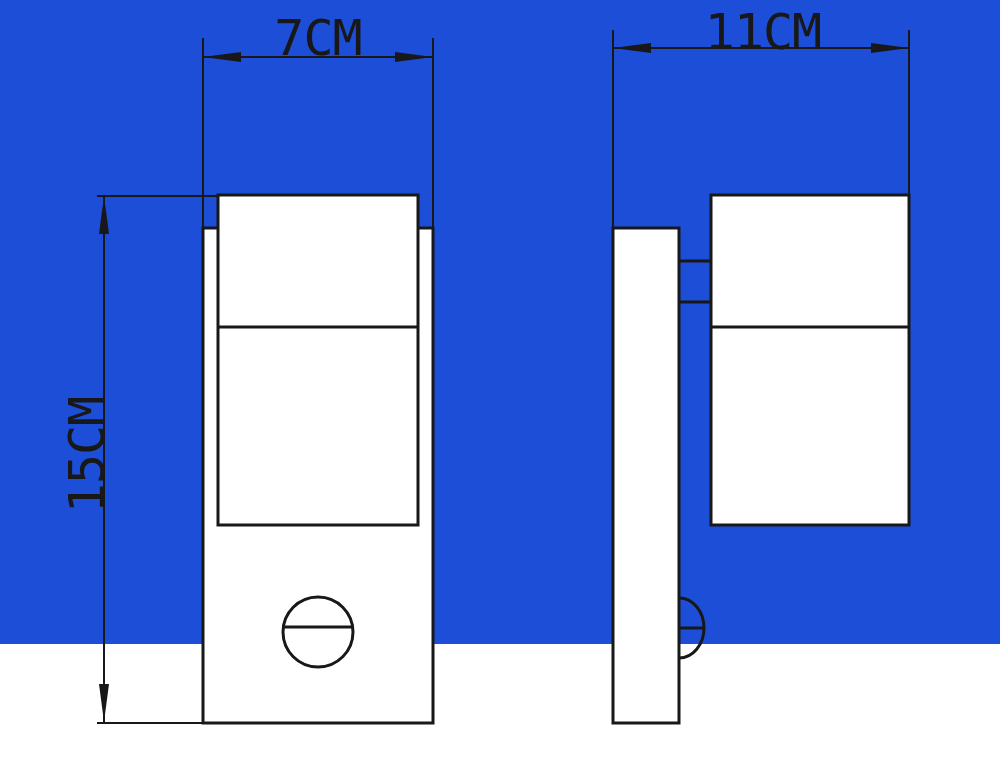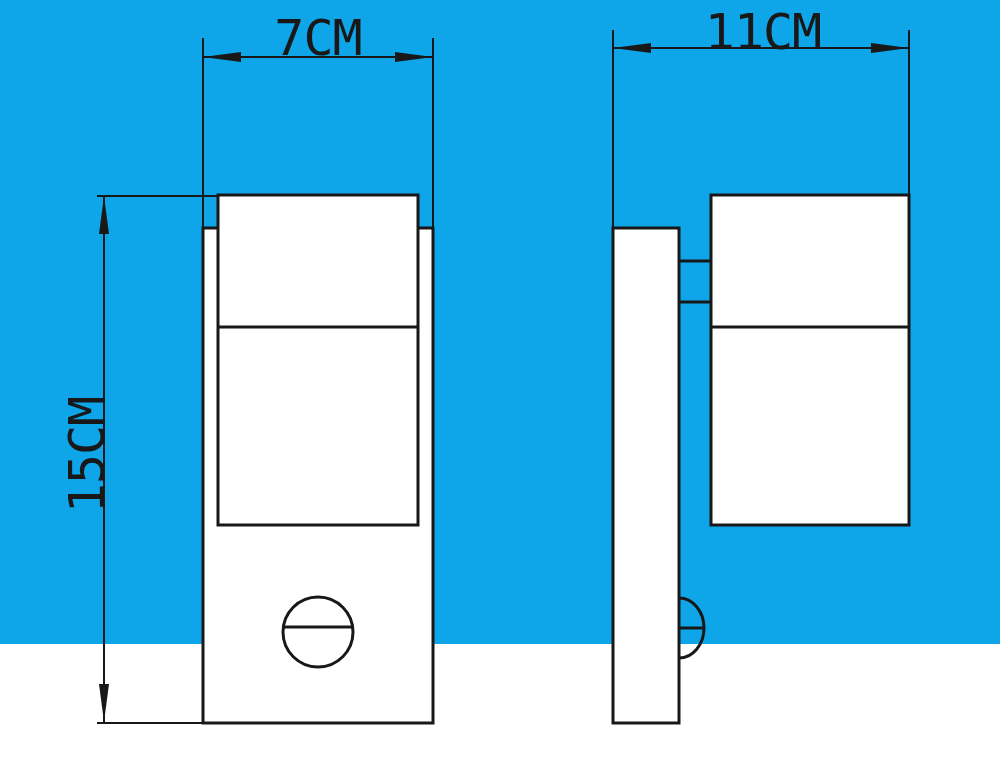--- a/index.html
+++ b/index.html
@@ -7,21 +7,21 @@
     padding: 0;
     background: #ffffff;
     width: 1000px;
     height: 760px;
     overflow: hidden;
   }
   .page {
     position: relative;
     width: 1000px;
     height: 644px;
-    background: #0ea5e9;
+    background: #1d4ed8;
     font-family: "DejaVu Sans Mono", monospace;
   }
   svg { display: block; }
   .obj  { fill: none; stroke: #181818; stroke-width: 3; }
   .objw { fill: #ffffff; stroke: #181818; stroke-width: 3; }
   .dim  { fill: none; stroke: #181818; stroke-width: 2; }
   .arr  { fill: #181818; stroke: none; }
   .dimtext {
     fill: #181818;
     font-family: "DejaVu Sans Mono", monospace;

